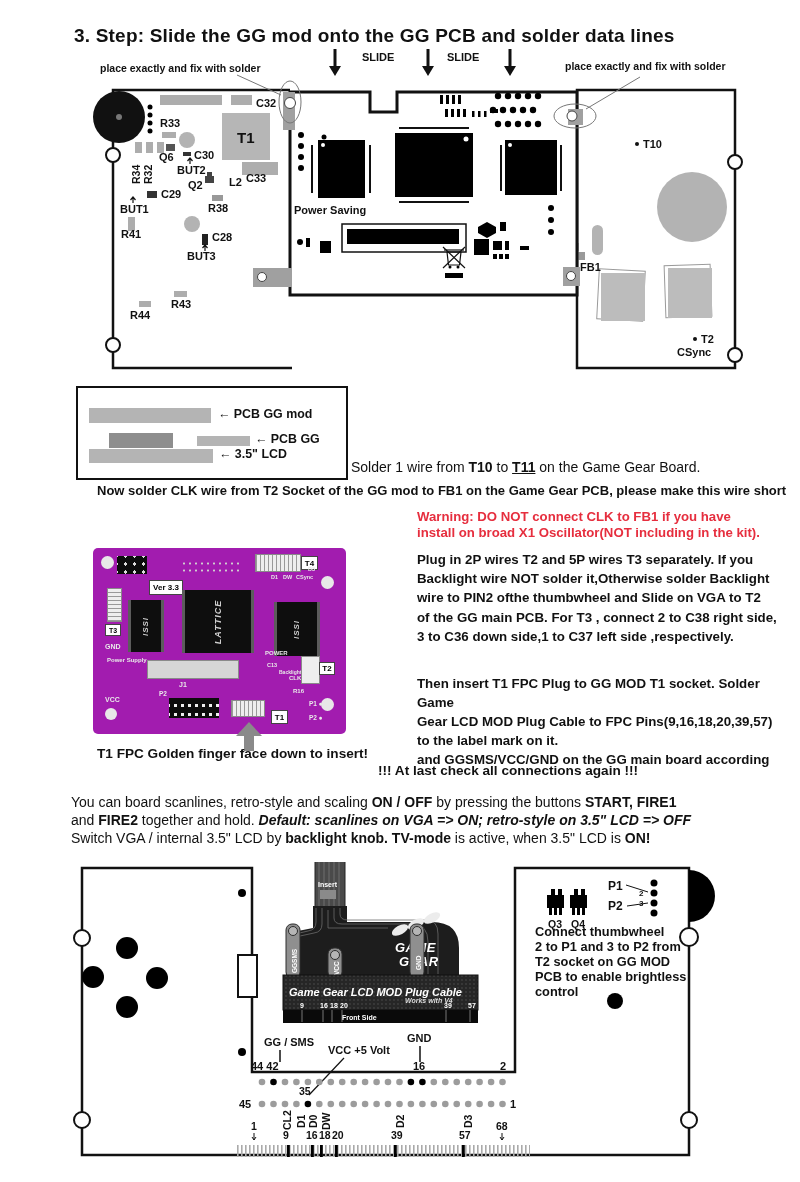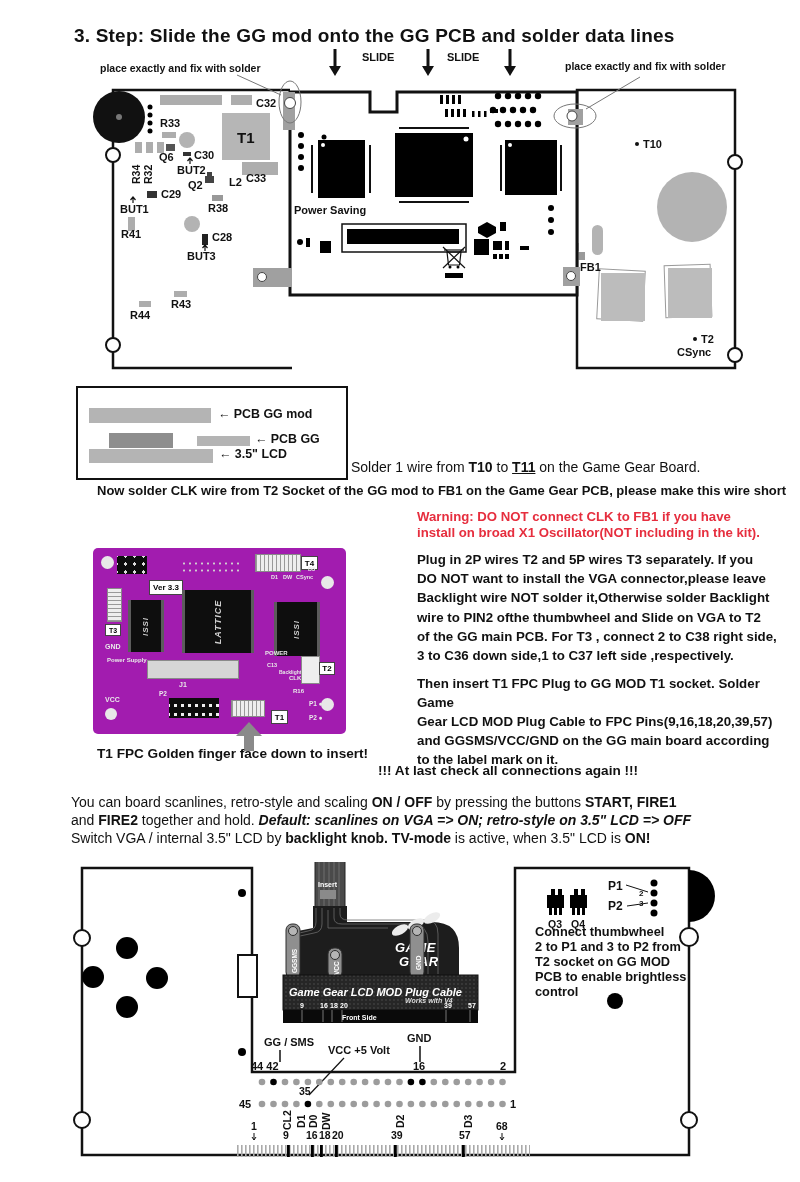--- a/index.html
+++ b/index.html
@@ -228,32 +228,31 @@
 <div class="txt" style="left:351px;top:459px;font-size:14px;"><span>Solder 1 wire from </span><span style="font-weight: bold;">T10</span><span> to </span><span style="font-weight: bold; text-decoration: underline;">T11</span><span> on the Game Gear Board.</span></div>
 <div class="txt" style="left:97px;top:483px;font-size:13px;font-weight:bold;">Now solder CLK wire from T2 Socket of the GG mod to FB1 on the Game Gear PCB,  please make this wire short</div>
 
 <div class="abs" style="left:417px;top:509px;font-size:13.2px;font-weight:bold;line-height:15.5px;color:#e62e3e;">
   <div>Warning:  DO NOT connect CLK to FB1 if you have</div>
   <div>install on broad X1 Oscillator(NOT including in the kit).</div>
 </div>
 
 <div class="abs" style="left:417px;top:550px;font-size:13.3px;font-weight:700;line-height:19.2px;">
   <div>Plug in 2P wires T2 and 5P wires T3 separately. If you</div>
-  <div>DO NOT want to install the VGA connector,please leave</div>
   <div>Backlight wire NOT solder it,Otherwise solder Backlight</div>
   <div>wire to PIN2 ofthe thumbwheel and Slide on VGA to T2</div>
   <div>of the GG  main PCB. For T3 , connect 2 to C38 right side,</div>
   <div>3 to C36 down side,1 to C37 left side ,respectively.</div>
 </div>
 
 <div class="abs" style="left:417px;top:674px;font-size:13.3px;font-weight:600;line-height:19px;">
   <div>Then insert T1 FPC Plug to GG MOD T1 socket. Solder Game</div>
   <div>Gear LCD MOD Plug Cable to FPC Pins(9,16,18,20,39,57)</div>
+  <div>to the label mark on it.</div>
   <div>and GGSMS/VCC/GND on the GG main board according</div>
-  <div>to the label mark on it.</div>
 </div>
 
 <div class="txt" style="left:378px;top:763px;font-size:13.6px;font-weight:bold;">!!! At last check all connections again !!!</div>
 
 <div class="abs" style="left:93px;top:548px;width:253px;height:186px;background:#a21caf;border-radius:5px;">
   <div class="hole" style="left:8px;top:8px;width:13px;height:13px;"></div>
   <div class="abs" style="left:24px;top:8px;width:30px;height:18px;background:#0c0c0c;background-image:radial-gradient(circle,#ddd 1.5px,transparent 1.7px);background-size:9px 8px;background-position:4px 4px;"></div>
   <div class="conn teethv" style="left:162px;top:6px;width:44px;height:16px;"></div>
   <div class="tag" style="left:208px;top:8px;width:15px;height:12px;">T4</div>
   <div class="tag" style="left:56px;top:32px;width:32px;height:13px;">Ver 3.3</div>

